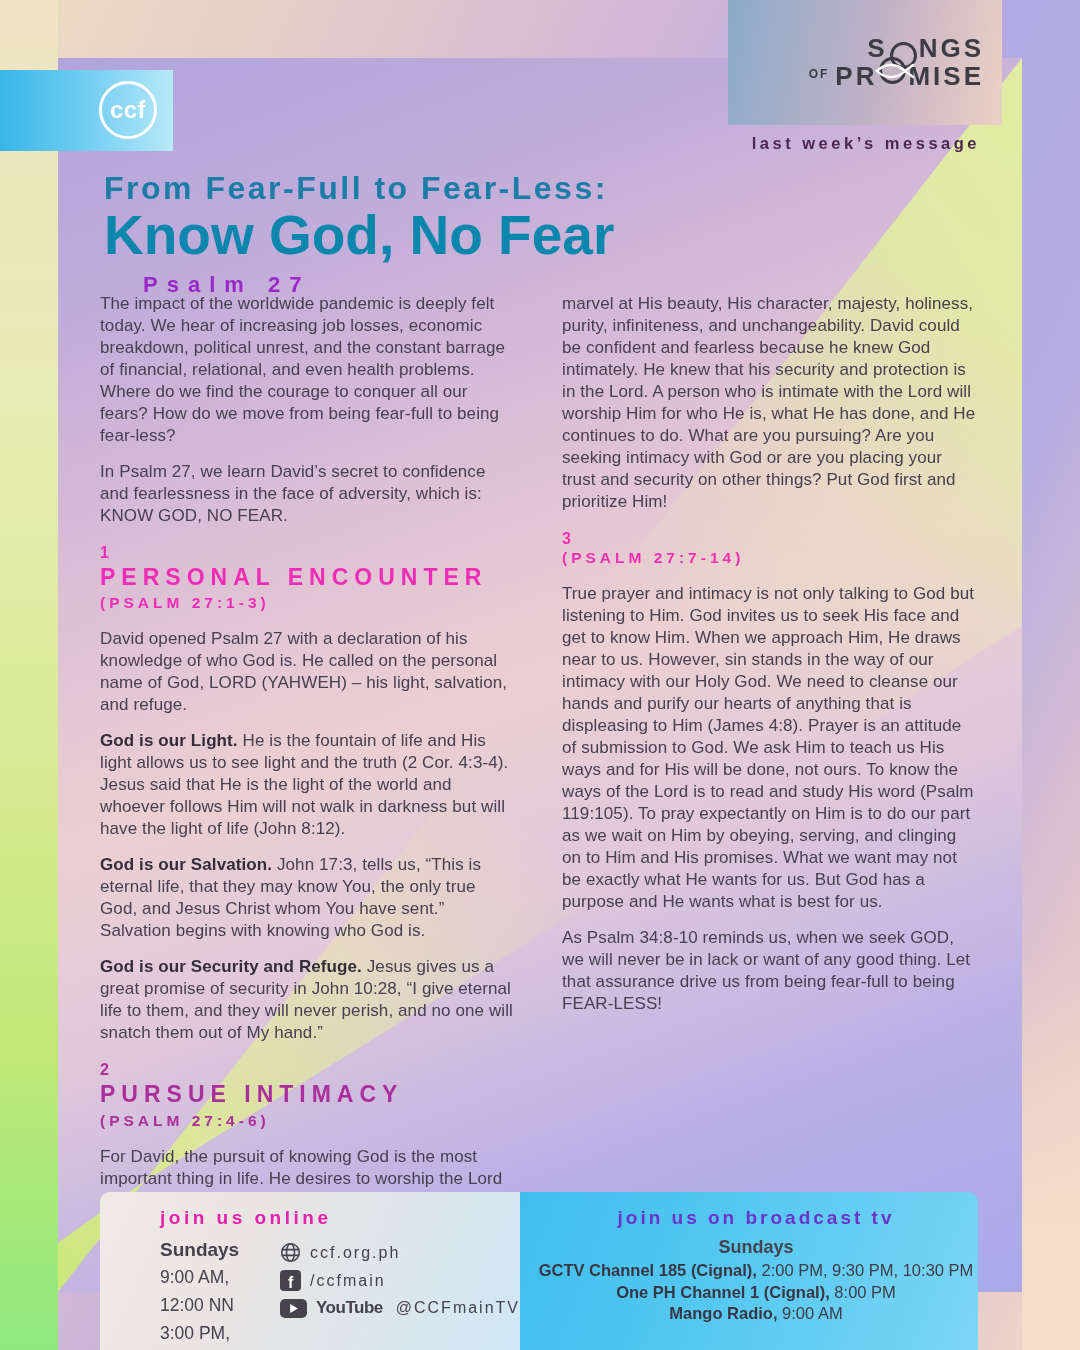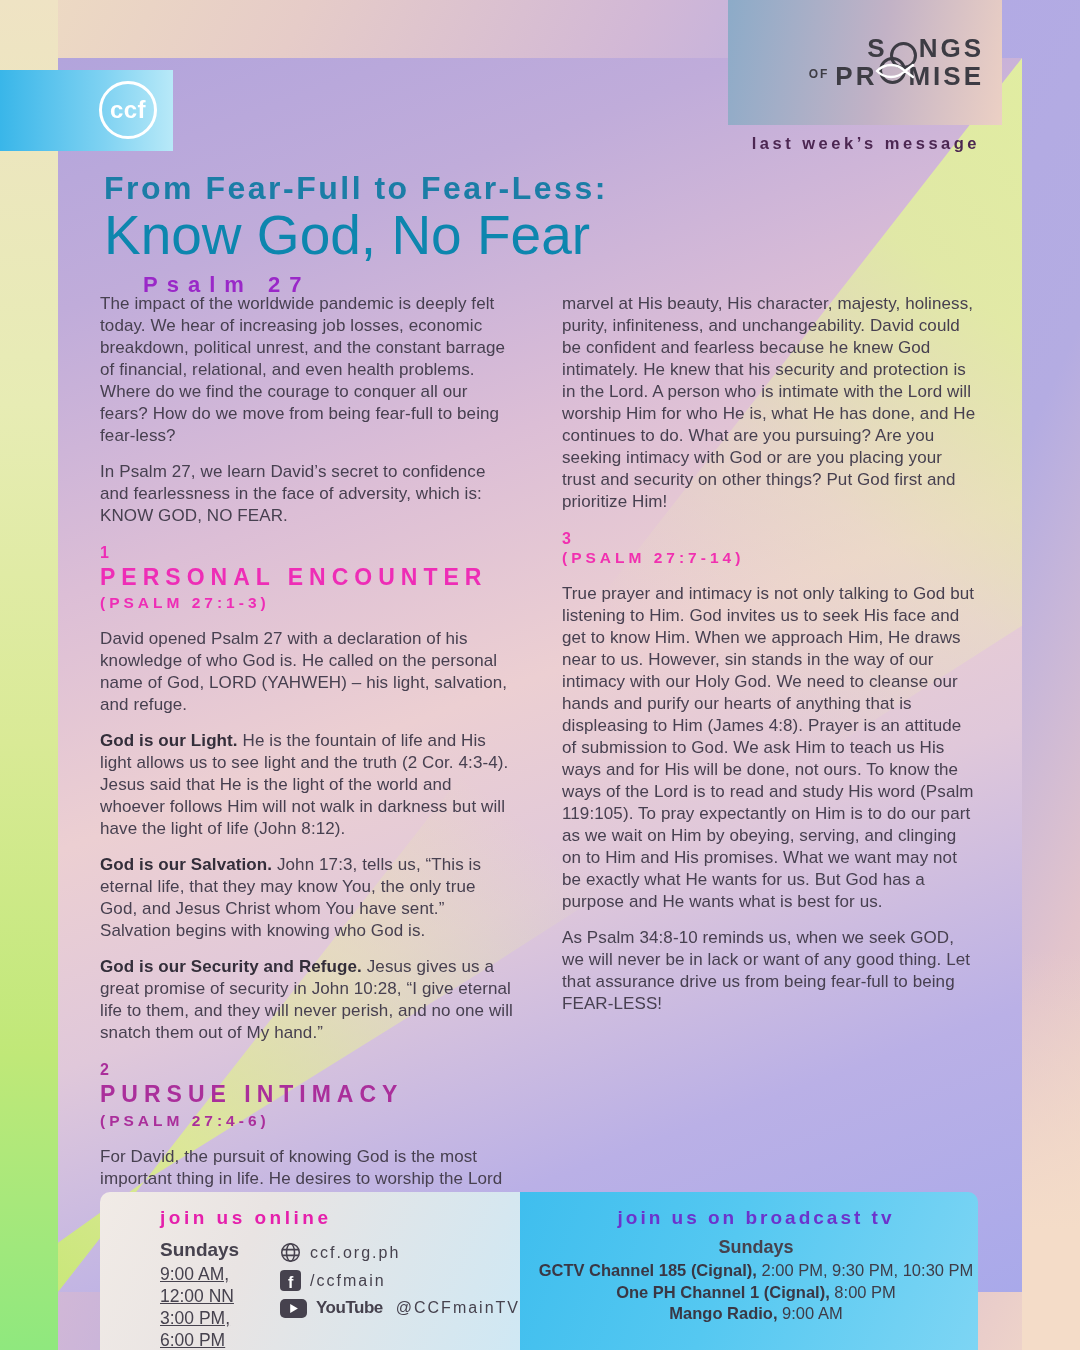--- a/index.html
+++ b/index.html
@@ -48,21 +48,21 @@
   .ring.top{transform:translateY(7px);}
   .ring.bottom{transform:translateY(-6px);position:relative;}
   .fish{position:absolute;left:-7px;top:2px;width:40px;height:18px;}
 
   .last-week{position:absolute;left:700px;top:134px;width:280px;z-index:6;text-align:right;
        color:#4c2752;font-weight:bold;font-size:16.5px;letter-spacing:3.5px;}
 
   
   .title-block{position:absolute;left:104px;top:172px;z-index:5;}
   .title-1{color:#1b7da6;font-weight:bold;font-size:32px;letter-spacing:2.5px;line-height:1.05;}
-  .title-2{color:#0d86ae;font-weight:normal;font-size:55px;letter-spacing:0px;line-height:1.0;margin-top:2px;}
+  .title-2{color:#0d86ae;font-weight:bold;font-size:55px;letter-spacing:0px;line-height:1.0;margin-top:2px;}
   .title-sub{color:#9a28c8;font-weight:bold;font-size:22px;letter-spacing:9px;margin-top:9px;margin-left:39px;}
 
   
   .col{position:absolute;top:293px;z-index:5;color:#474050;font-size:17px;line-height:22px;letter-spacing:0.1px;}
   .col-left{left:100px;width:413px;}
   .col-right{left:562px;width:415px;}
   .para{margin:0 0 14px 0;}
   .lead{font-weight:bold;color:#332e3a;}
   .section{margin-top:18px;}
   .sec-num{font-size:16px;font-weight:bold;letter-spacing:2px;line-height:1;}
@@ -76,21 +76,21 @@
   .footer{position:absolute;left:100px;top:1192px;width:878px;height:158px;z-index:7;display:flex;
        border-radius:10px 10px 0 0;overflow:hidden;}
   .footer-left{width:420px;height:100%;box-sizing:border-box;padding:15px 0 0 60px;
        background:linear-gradient(115deg,#f1ebe6 0%,#e9e4e3 35%,#cfe8f4 100%);}
   .footer-right{width:458px;height:100%;box-sizing:border-box;padding:15px 0 0 14px;
        background:linear-gradient(110deg,#3fbeee 0%,#55c8f1 45%,#7dd5f4 100%);text-align:center;}
   .f-head-online{color:#e520ac;font-weight:bold;font-size:19px;letter-spacing:3.5px;margin-bottom:10px;}
   .f-head-tv{color:#6c33cc;font-weight:bold;font-size:19px;letter-spacing:3px;margin-bottom:8px;}
   .f-cols{display:flex;gap:12px;}
   .f-day{color:#46424e;font-weight:bold;font-size:19px;margin-bottom:2px;}
-  .f-time{color:#46424e;font-size:17.5px;line-height:22px;text-decoration:underline;}
+  .f-time{color:#46424e;font-size:17.5px;line-height:28px;}
   .f-links{margin-top:3px;}
   .f-link{display:flex;align-items:center;gap:9px;margin-bottom:7px;color:#46424e;}
   .f-link-label{font-size:16px;letter-spacing:2px;}
   .yt-brand{font-weight:bold;font-size:17px;letter-spacing:-0.5px;margin-right:4px;}
   .icon-fb{width:21px;height:21px;background:#46424e;border-radius:4px;color:#fff;font-weight:bold;
        font-size:16px;display:flex;align-items:flex-end;justify-content:center;line-height:1;overflow:hidden;}
   .icon-yt{width:27px;height:19px;background:#46424e;border-radius:5px;display:flex;align-items:center;justify-content:center;}
   .tv-line{color:#3f3c48;font-size:16.5px;line-height:21.5px;}
   .tv-line b{color:#3a3744;}
 </style>

